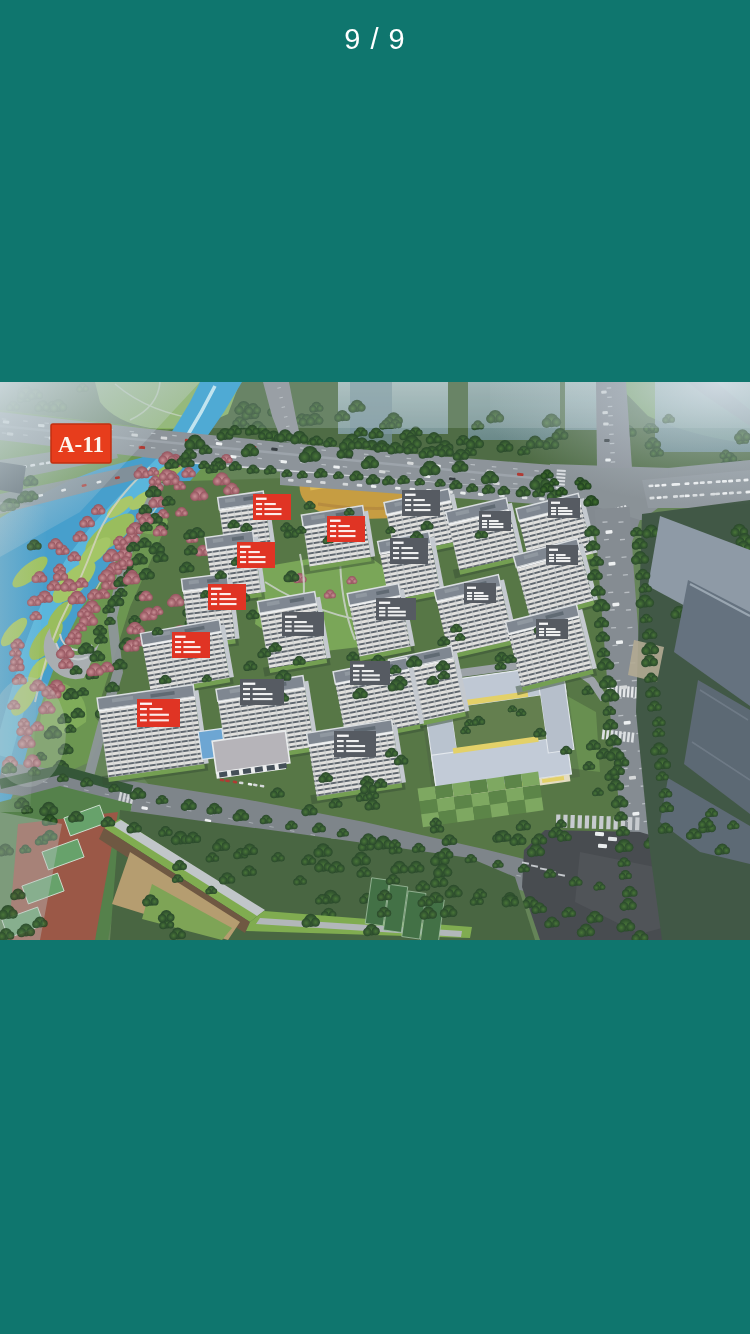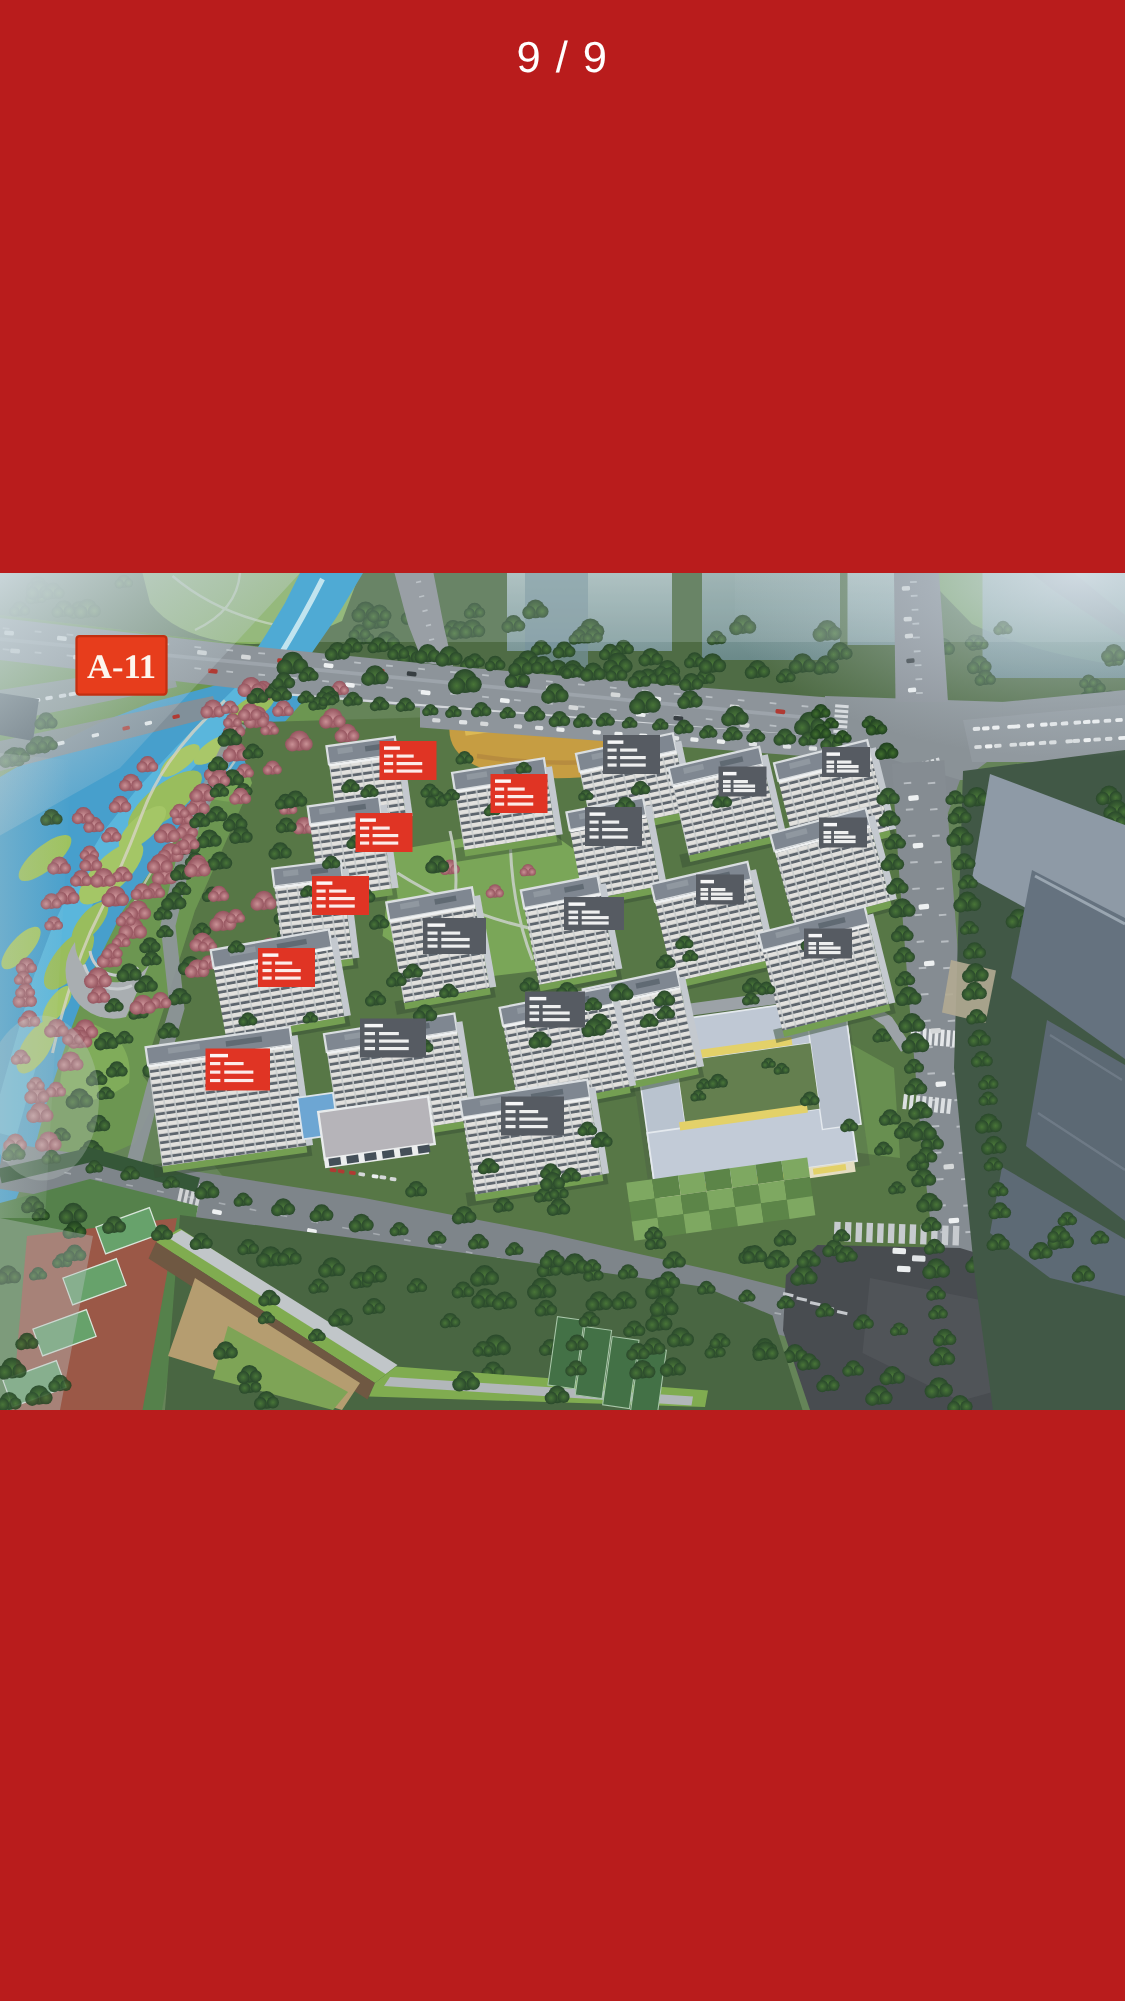--- a/index.html
+++ b/index.html
@@ -1,15 +1,15 @@
 <!DOCTYPE html>
 <html><head><meta charset="utf-8">
 <style>
 html,body{margin:0;padding:0;background:#000;}
-#frame{position:relative;width:750px;height:1334px;background:#b91c1c;overflow:hidden;font-family:"Liberation Sans",sans-serif;}
+#frame{position:relative;width:750px;height:1334px;background:#0f766e;overflow:hidden;font-family:"Liberation Sans",sans-serif;}
 #counter{position:absolute;top:23px;left:0;width:750px;text-align:center;color:#fff;font-size:29px;letter-spacing:1px;}
 </style></head>
 <body>
 
 <div id="frame">
 
 <div id="counter">9 / 9</div>
 
 <svg width="750" height="558" viewBox="0 0 750 558" style="position:absolute;left:0;top:382px;display:block">
 <defs>

